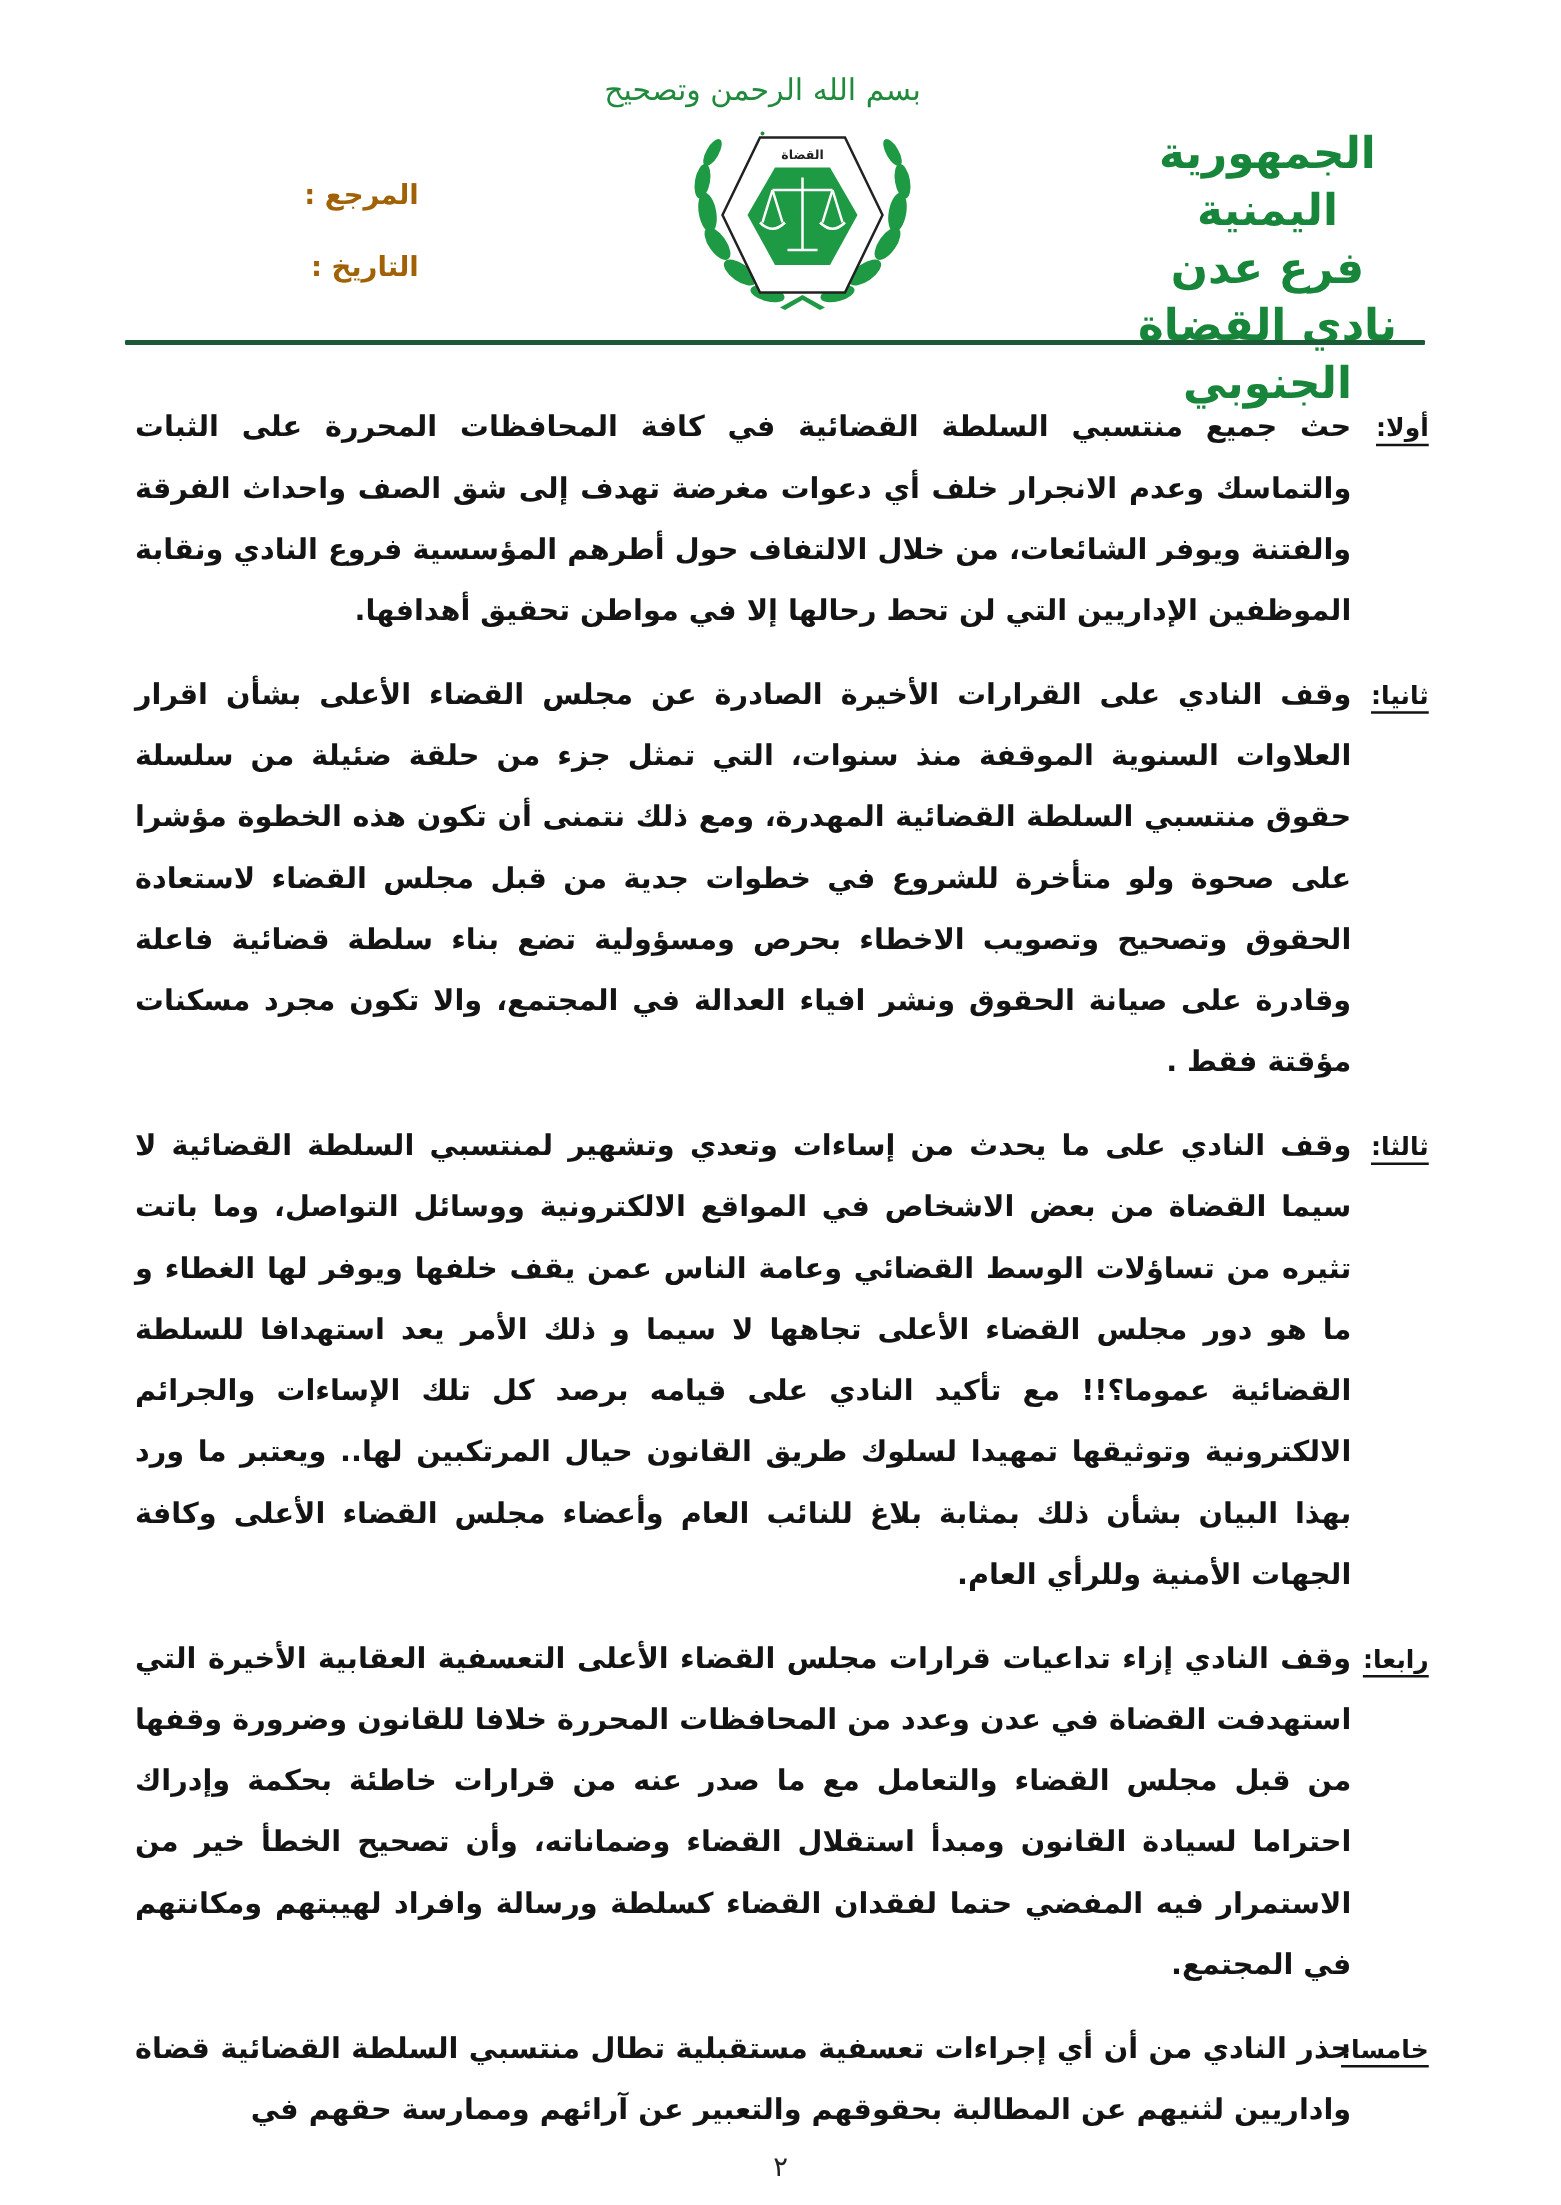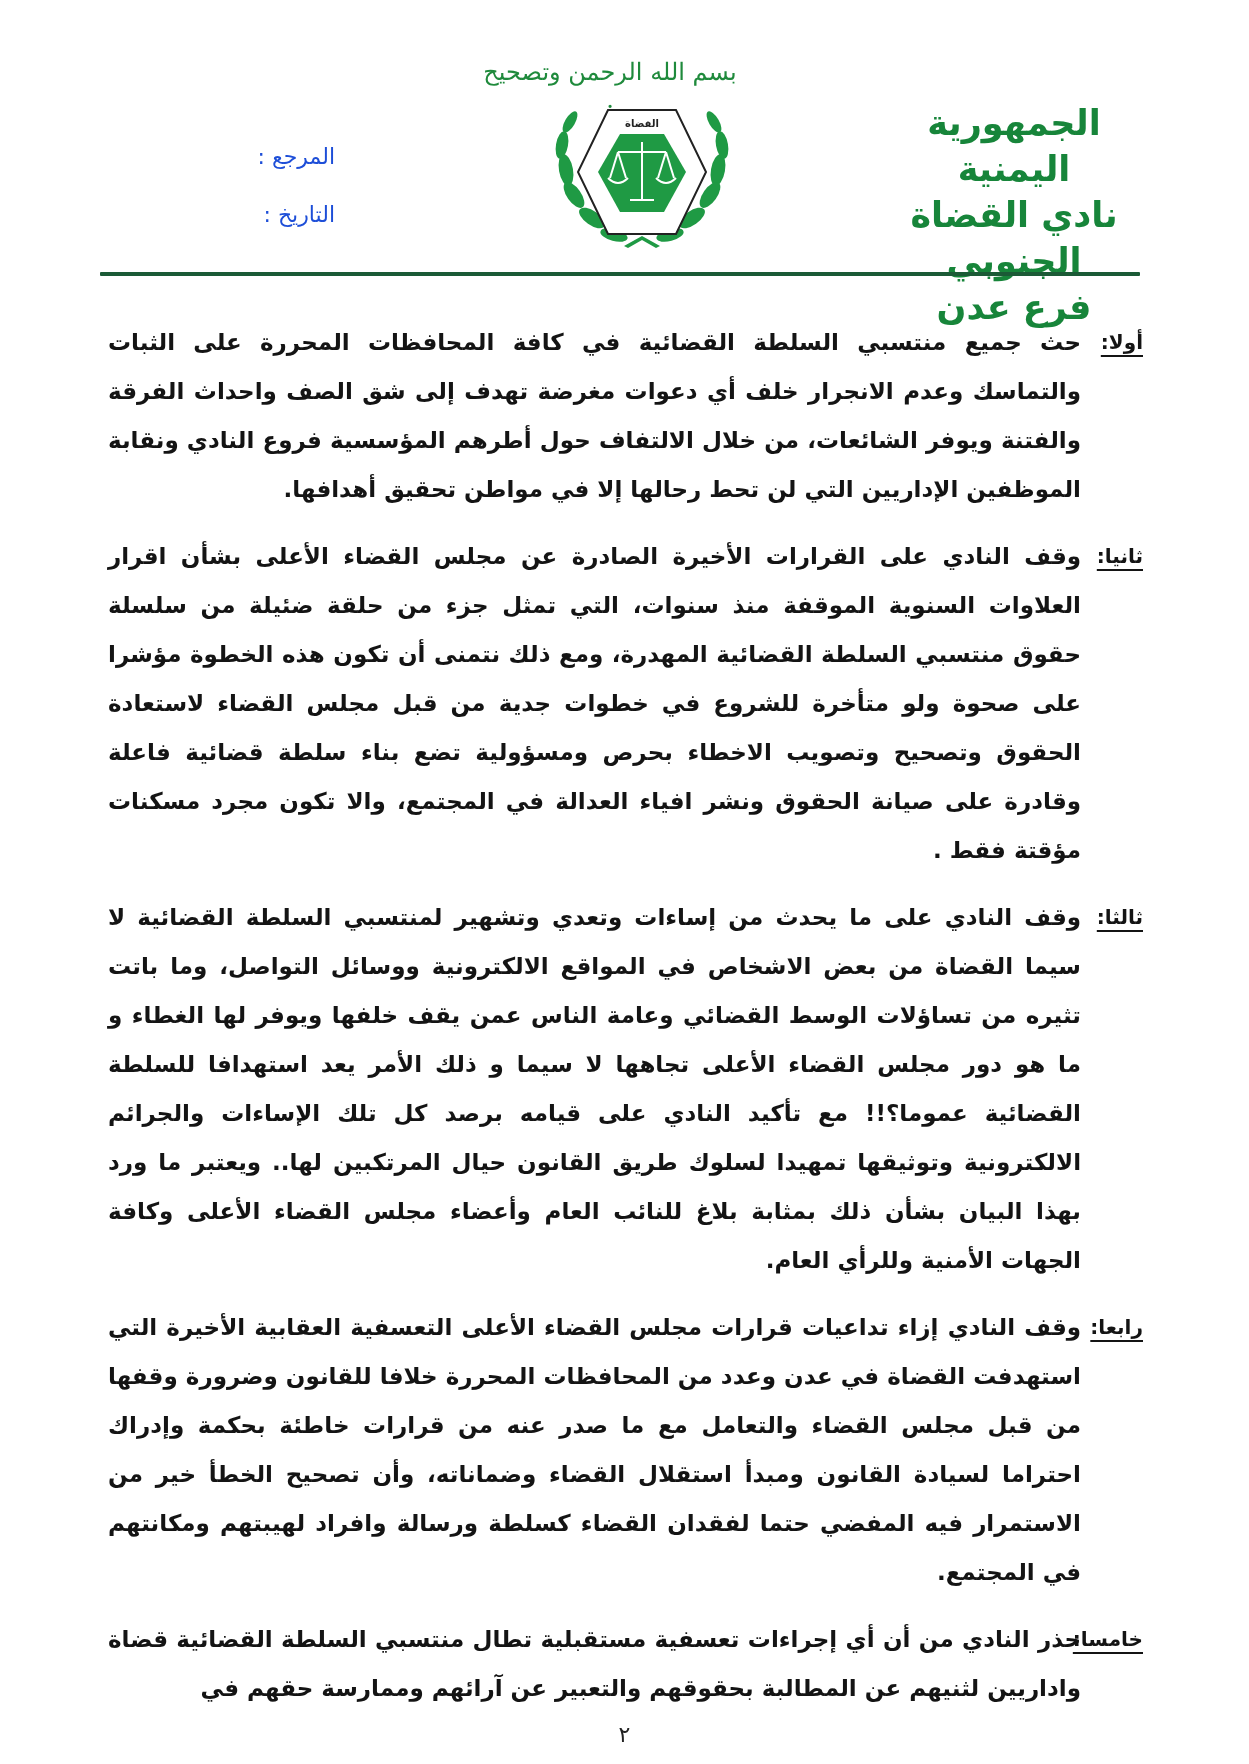--- a/index.html
+++ b/index.html
@@ -13,21 +13,21 @@
       font-family: "DejaVu Serif", serif; font-size: 24px; color: #1f8a3c; direction: rtl;
     }
     .org-block {
       position: absolute; right: 105px; top: 100px; width: 260px; direction: rtl;
       text-align: center; color: #17853a; font-weight: bold;
       font-family: "DejaVu Sans", sans-serif;
     }
     .org-block div { font-size: 35px; line-height: 46px; }
     .ref-block {
       position: absolute; left: 215px; top: 128px; width: 120px; direction: rtl;
-      text-align: right; color: #1d4ed8; font-weight: normal; font-size: 22px;
+      text-align: right; color: #a16207; font-weight: bold; font-size: 22px;
     }
     .ref-block div { line-height: 58px; }
     .logo { position: absolute; left: 544px; top: 100px; width: 196px; height: 150px; }
     .divider {
       position: absolute; left: 100px; top: 272px; width: 1040px; height: 4px;
       background: #1b5a36; border-radius: 1px;
     }
     .body-text {
       position: absolute; left: 108px; right: 108px; top: 318px;
       direction: rtl; text-align: justify; font-size: 23px; line-height: 49px;
@@ -47,22 +47,22 @@
     }
   </style>
 </head>
 <body>
 
 <div class="header">
   <div class="basmala">بسم الله الرحمن وتصحيح .</div>
 
   <div class="org-block">
     <div>الجمهورية اليمنية</div>
+    <div>فرع عدن</div>
     <div>نادي القضاة الجنوبي</div>
-    <div>فرع عدن</div>
   </div>
 
   <div class="ref-block">
     <div>المرجع :</div>
     <div>التاريخ :</div>
   </div>
 
   <div class="logo">
     <svg width="196" height="150" viewBox="0 0 196 150">
 

